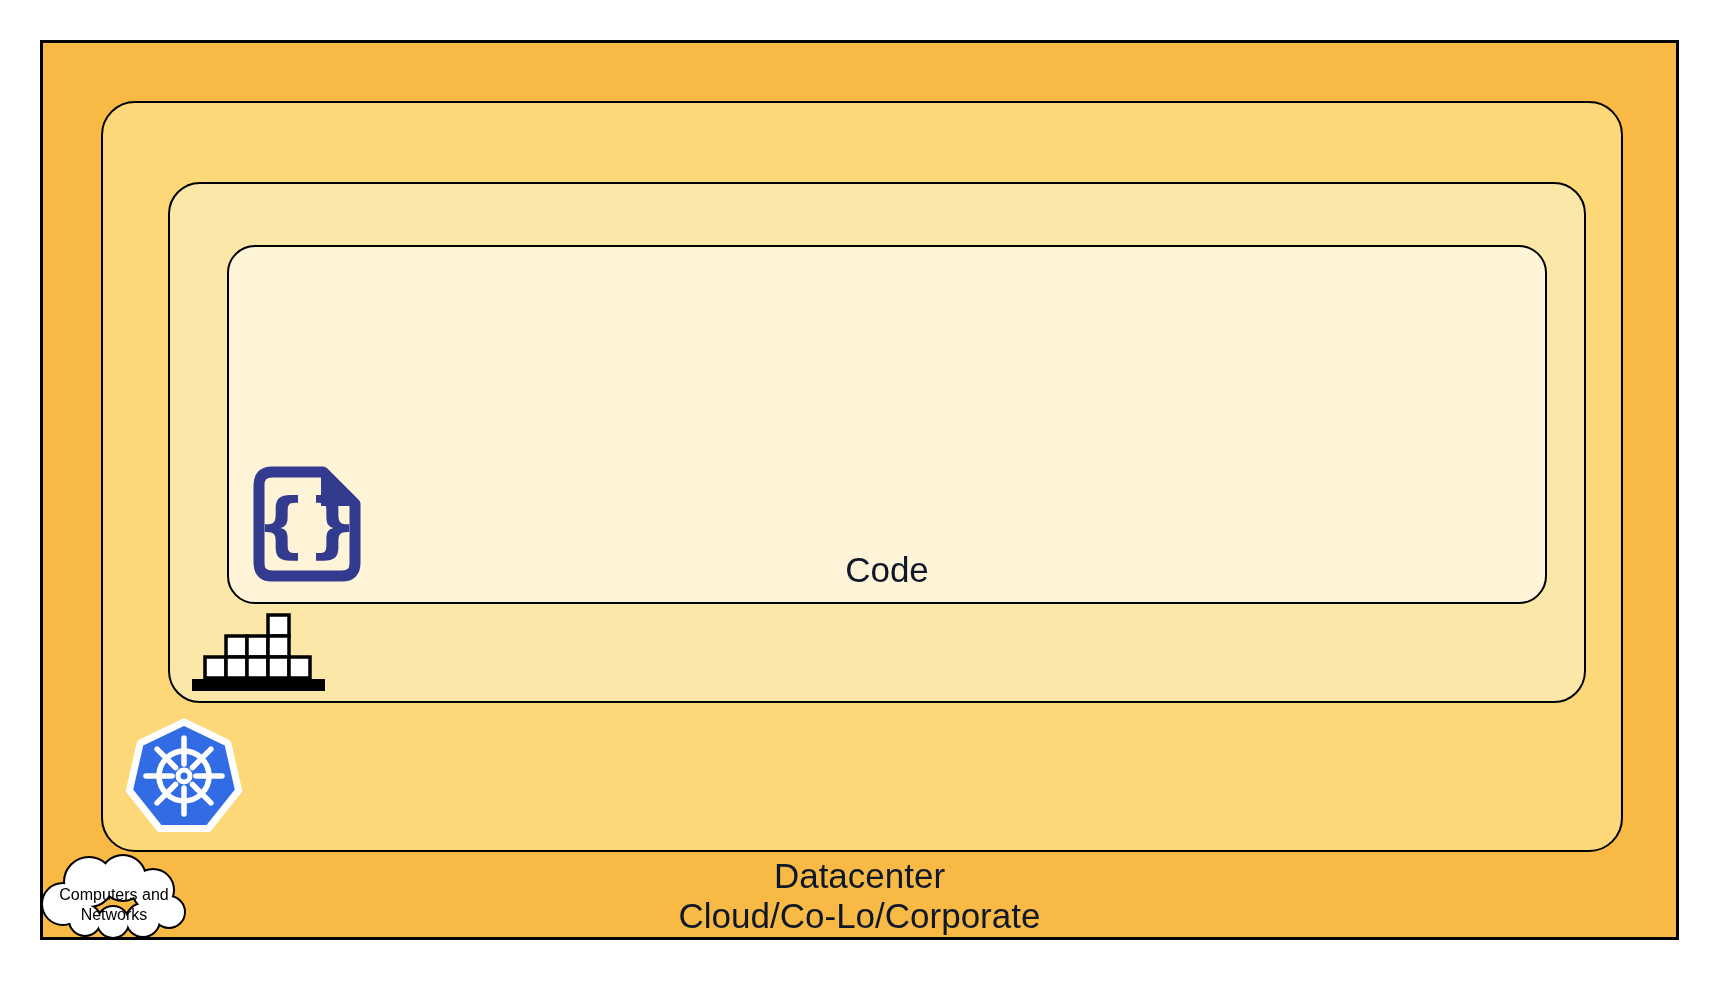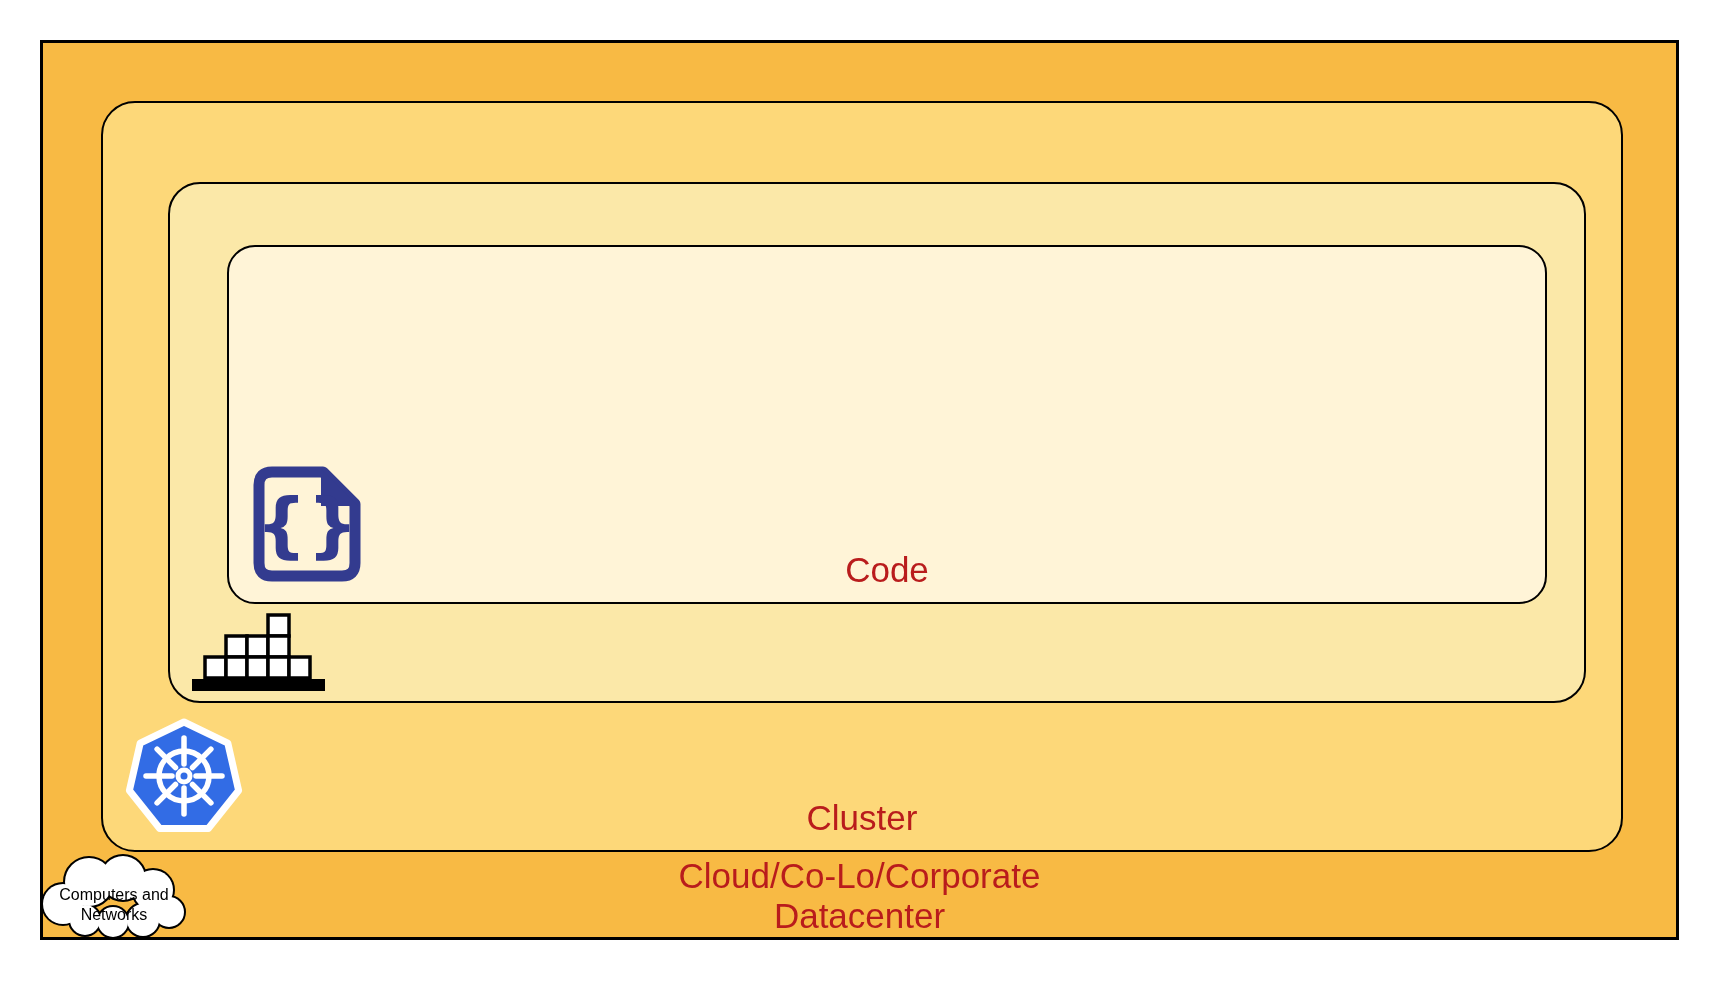--- a/index.html
+++ b/index.html
@@ -40,21 +40,21 @@
     left: 57px; top: 61px;
     width: 1320px; height: 359px;
     border-radius: 28px;
   }
   .layer-label {
     position: absolute;
     left: 0; right: 0;
     text-align: center;
     font-size: 35px;
     line-height: 40px;
-    color: #b91c1c;
+    color: #0f172a;
     white-space: nowrap;
   }
   .code-label      { bottom: 12px; }
   .container-label { bottom: 14px; }
   .cluster-label   { bottom: 12px; }
   .datacenter-label{ bottom: 1px; }
   .icon { position: absolute; }
   .code-file-icon       { left: 20px; bottom: 18px; width: 116px; height: 120px; }
   .container-blocks-icon{ left: 22px; bottom: 8px;  width: 133px; height: 80px; }
   .kubernetes-icon      { left: 20px; bottom: 9px;  width: 122px; height: 127px; z-index: 2; }
@@ -119,26 +119,25 @@
           <line x1="52.5" y1="70.5" x2="34.1" y2="88.9"></line>
           <line x1="49" y1="62" x2="23" y2="62"></line>
           <line x1="52.5" y1="53.5" x2="34.1" y2="35.1"></line>
           <line x1="61" y1="50" x2="61" y2="24"></line>
           <line x1="69.5" y1="53.5" x2="87.9" y2="35.1"></line>
         </g>
         <circle cx="61" cy="62" r="8.5" fill="#FFFFFF"></circle>
         <circle cx="61" cy="62" r="3.5" fill="#326CE5"></circle>
       </svg>
 
-      <div class="layer-label cluster-label">Cluster</div>
     </div>
 
     <div class="layer-label datacenter-label">
+      <div>Datacenter</div>
       <div>Cloud/Co-Lo/Corporate</div>
-      <div>Datacenter</div>
     </div>
 
     <svg class="icon cloud-icon" viewBox="0 0 152 94">
       <g fill="#FFFFFF" stroke="#000000" stroke-width="4">
         <circle cx="26" cy="56" r="20"></circle>
         <circle cx="52" cy="34" r="24"></circle>
         <circle cx="86" cy="30" r="22"></circle>
         <circle cx="116" cy="42" r="20"></circle>
         <circle cx="132" cy="64" r="15"></circle>
         <circle cx="106" cy="72" r="16"></circle>

